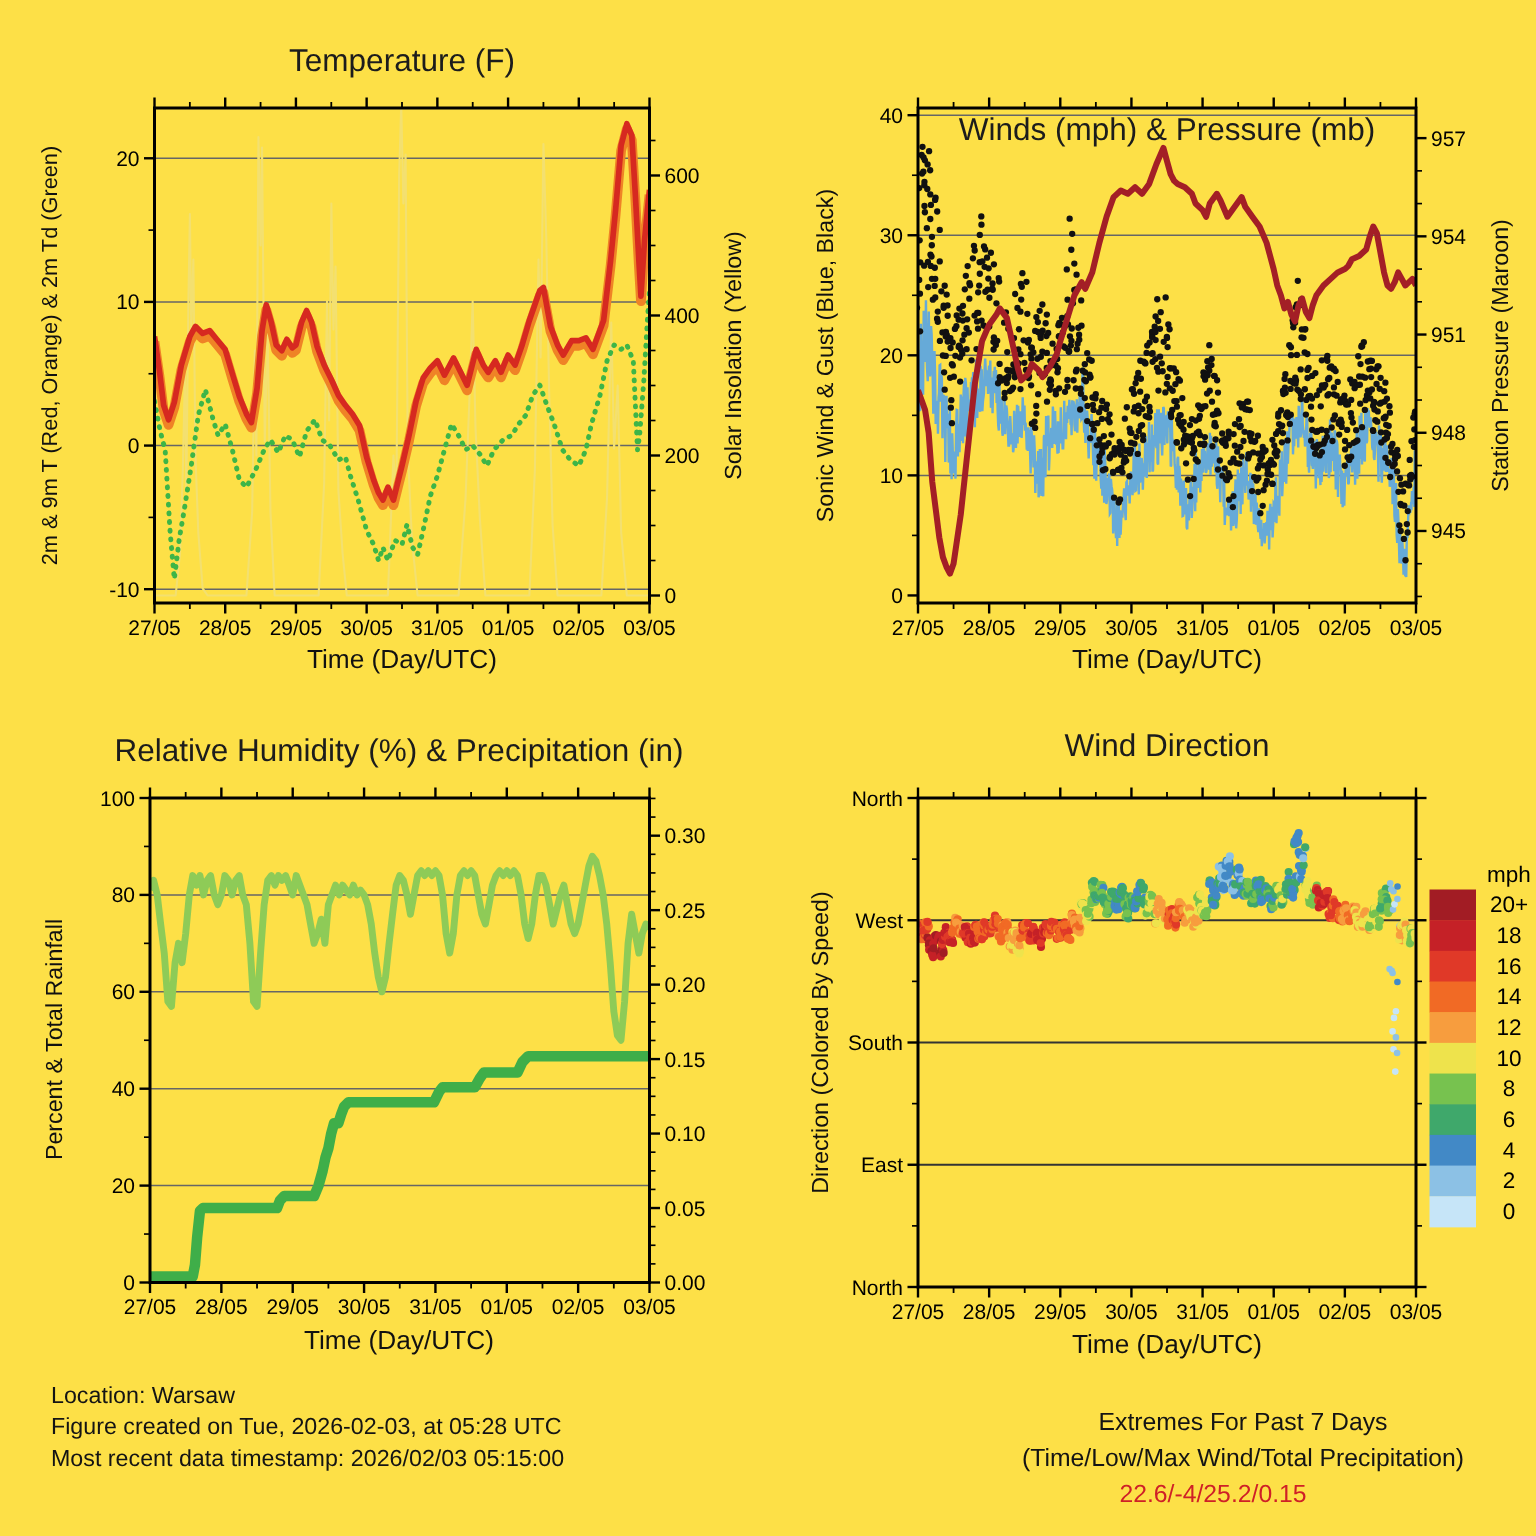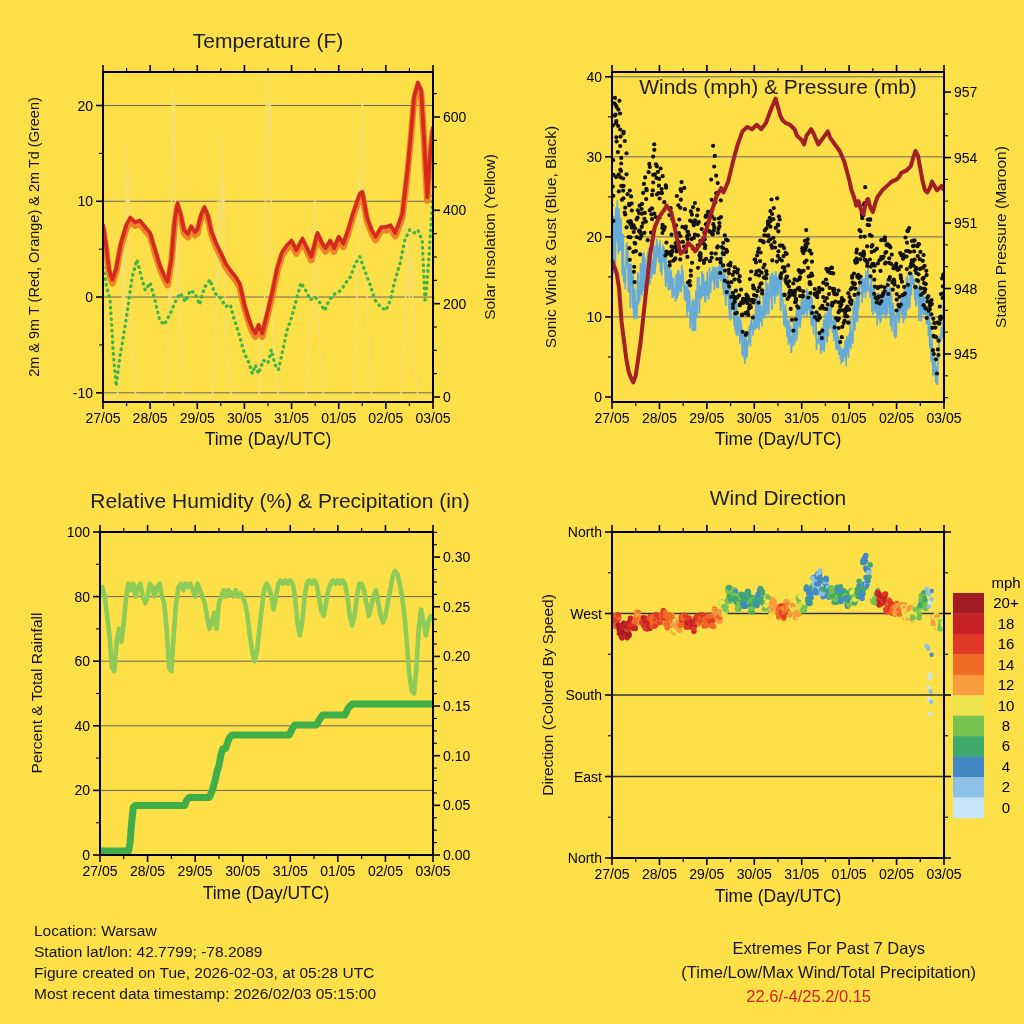--- a/index.html
+++ b/index.html
@@ -15,38 +15,37 @@
   .extremes{position:absolute;right:48px;top:936px;text-align:center;font-size:16.5px;line-height:24px;color:#141414;}
   .extremes .val{font-weight:normal;padding-right:40px;}
 </style>
 </head>
 <body>
 
 <div id="stage">
 
   <div class="ctitle" style="left:268px;top:29px;">Temperature (F)</div>
   <div class="ctitle" style="left:778px;top:29px;margin-top:46px;">Winds (mph) &amp; Pressure (mb)</div>
-  <div class="ctitle" style="left:280px;top:489px;">Relative Humidity (%) &amp; Precipitation (in)</div>
+  <div class="ctitle" style="left:266px;top:489px;">Relative Humidity (%) &amp; Precipitation (in)</div>
   <div class="ctitle" style="left:778px;top:486px;">Wind Direction</div>
 
   <div class="xlab" style="left:268px;top:429px;">Time (Day/UTC)</div>
   <div class="xlab" style="left:778px;top:429px;">Time (Day/UTC)</div>
   <div class="xlab" style="left:266px;top:883px;">Time (Day/UTC)</div>
   <div class="xlab" style="left:778px;top:886px;">Time (Day/UTC)</div>
 
   <div class="vlab small" style="left:34px;top:237px;">2m &amp; 9m T (Red, Orange) &amp; 2m Td (Green)</div>
   <div class="vlab" style="left:490px;top:237px;">Solar Insolation (Yellow)</div>
   <div class="vlab" style="left:551px;top:237px;">Sonic Wind &amp; Gust (Blue, Black)</div>
   <div class="vlab" style="left:1001px;top:237px;">Station Pressure (Maroon)</div>
   <div class="vlab" style="left:37px;top:693px;">Percent &amp; Total Rainfall</div>
   <div class="vlab" style="left:548px;top:695px;">Direction (Colored By Speed)</div>
 
   <div class="foot">
     <div>Location: Warsaw</div>
-    <div>Station lat/lon: 42.7799; -78.2089</div>
     <div>Figure created on Tue, 2026-02-03, at 05:28 UTC</div>
     <div>Most recent data timestamp: 2026/02/03 05:15:00</div>
   </div>
 
   <div class="extremes">
     <div>Extremes For Past 7 Days</div>
     <div>(Time/Low/Max Wind/Total Precipitation)</div>
     <div class="val" style="color: rgb(207, 32, 39);">22.6/-4/25.2/0.15</div>
   </div>
 

